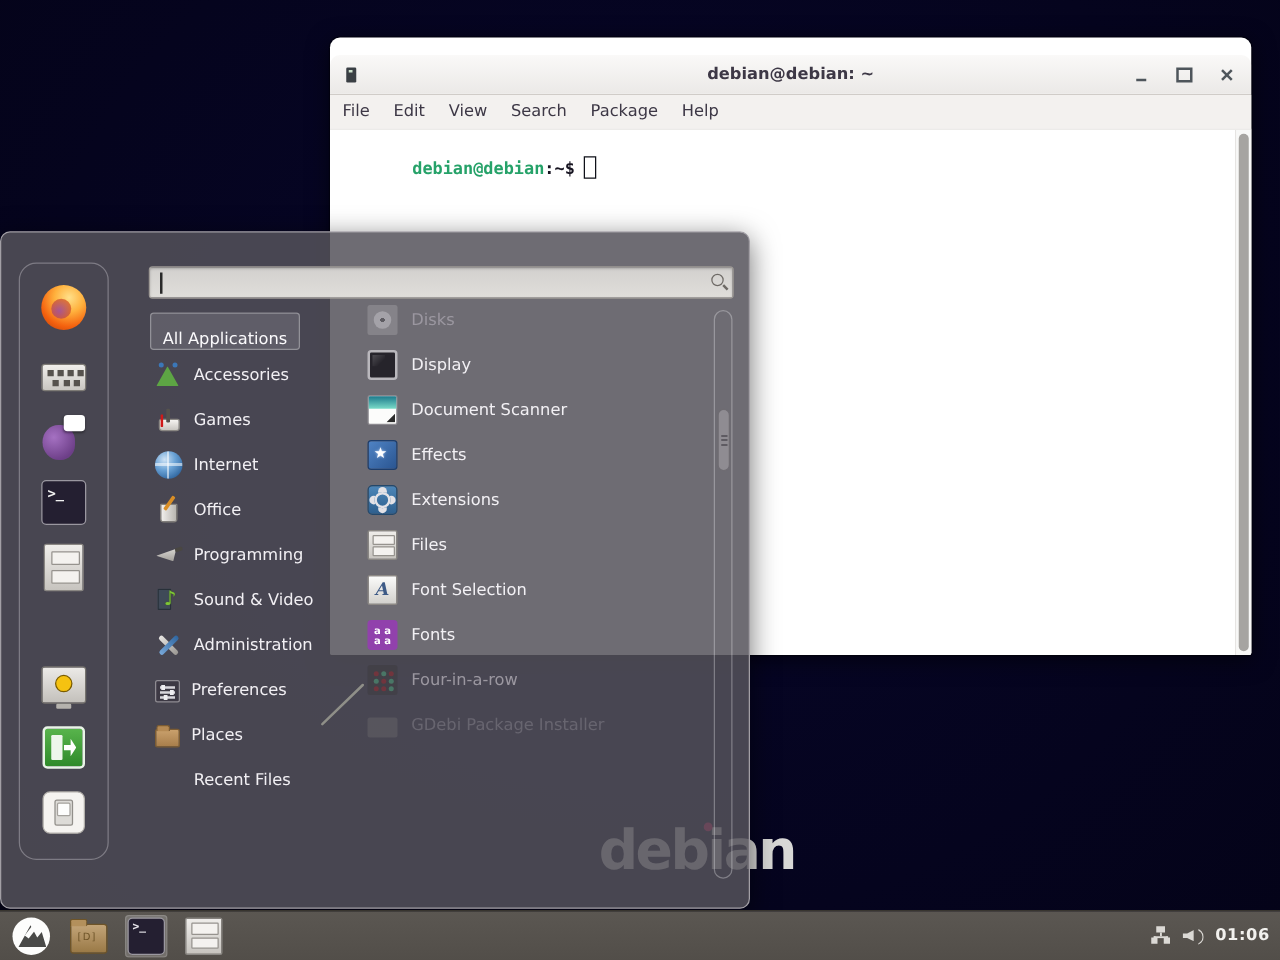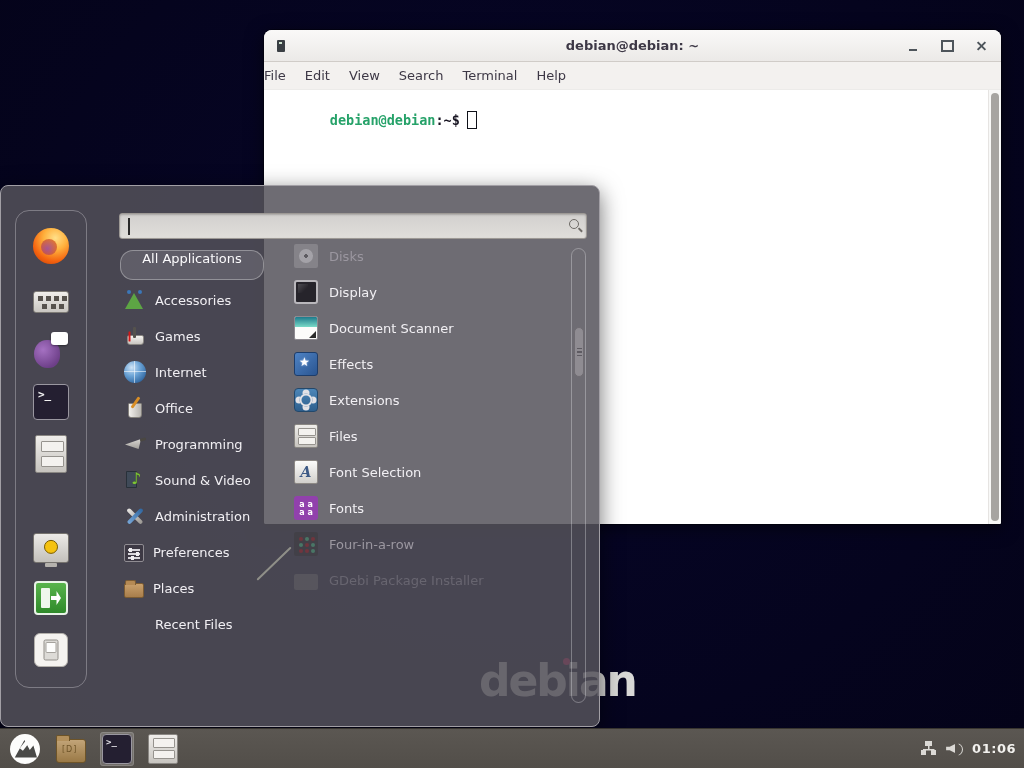--- a/index.html
+++ b/index.html
@@ -11,33 +11,33 @@
   .watermark { position:absolute; left:452px; top:655px; font-size:44px; font-weight:600; letter-spacing:-2px;
                color:#d8d8d6; z-index:1; font-family:"DejaVu Sans", sans-serif;margin-left:27px; }
   .watermark-dot { position:absolute; left:84px; top:3px; width:7px; height:7px; border-radius:50%; background:#d70a53; }
 
   
   .terminal { position:absolute; left:264px; top:30px; width:737px; height:494px; z-index:2;
               border-radius:8px 8px 2px 2px; box-shadow:0 4px 18px rgba(0,0,0,.55), 0 0 0 1px rgba(0,0,0,.35);
               background:#fff; display:flex; flex-direction:column; }
   .titlebar { height:32px; flex:0 0 32px; background:linear-gradient(#faf9f8,#ebe9e7);
               border-bottom:1px solid #d0ccc8; border-radius:8px 8px 0 0;
-              display:flex; align-items:center; position:relative; }
+              display:flex; align-items:center; position:relative;margin-top:14px; }
   .title-icon { position:absolute; left:13px; top:10px; width:8px; height:12px; background:#3a3f44; border-radius:1px; }
   .title-icon::after { content:""; position:absolute; left:2px; top:2px; width:3px; height:2px; background:#cfe3cf; }
   .title-text { flex:1; text-align:center; font-size:13px; font-weight:bold; color:#3d3846; }
   .win-btns { position:absolute; right:8px; top:0; height:32px; display:flex; align-items:center; gap:10px; }
   .win-btn { width:24px; height:24px; position:relative; display:flex; align-items:center; justify-content:center; }
   .btn-min::after { content:""; width:8px; height:2px; background:#4e555b; margin-top:8px; }
   .btn-max::after { content:""; width:9px; height:8px; border:2px solid #4e555b; }
   .btn-close::before, .btn-close::after { content:""; position:absolute; width:11px; height:2px; background:#4e555b; }
   .btn-close::before { transform:rotate(45deg); } .btn-close::after { transform:rotate(-45deg); }
 
   .menubar { height:28px; flex:0 0 28px; background:#f3f1ef; display:flex; align-items:center;
-             gap:19px; border-bottom:1px solid #ecebe9; }
+             padding-left:10px; gap:19px; border-bottom:1px solid #ecebe9; }
   .menubar span { font-size:13px; color:#3d3846; }
 
   .term-body { flex:1; position:relative; background:#fff; border-radius:0 0 2px 2px; }
   .term-text { position:absolute; left:17px; top:5px; font-family:"DejaVu Sans Mono", monospace; font-size:13.5px; font-weight:bold; white-space:pre; }
   .p-user { color:#26a269; }
   .p-rest { color:#171421; font-weight:bold; }
   .term-cursor { display:inline-block; width:10px; height:18px; border:1.5px solid #0f1119; vertical-align:-4px; margin-left:7px; }
   .term-scroll { position:absolute; right:0; top:0; bottom:0; width:13px; background:#f8f8f7; border-left:1px solid #e6e4e2; border-radius:0 0 2px 0; }
   .term-thumb { position:absolute; right:2px; top:3px; bottom:3px; width:8px; background:#a6a4a1; border-radius:4px; }
 
@@ -60,24 +60,24 @@
                  border-radius:3px; box-shadow:inset 0 1px 2px rgba(0,0,0,.22); }
   .search-input { position:absolute; inset:0; background:transparent; border:none; outline:none;
                   font-size:13px; padding:0 24px 0 8px; color:#222; }
   .search-caret { position:absolute; left:8px; top:4px; width:1.5px; height:17px; background:#2a2a2a; }
   .search-icon { position:absolute; right:7px; top:5px; width:10px; height:10px;
                  border:1.5px solid #6e6a66; border-radius:50%; }
   .search-icon::after { content:""; position:absolute; left:8px; top:9px; width:5px; height:1.5px;
                  background:#6e6a66; transform:rotate(45deg); }
 
   
-  .allapps-btn { position:absolute; left:119px; top:64px; width:144px; height:30px;
+  .allapps-btn { position:absolute; left:119px; top:64px; width:120px; height:30px;
                  background:rgba(255,255,255,.13); border:1px solid rgba(255,255,255,.32);
-                 border-radius:13px; color:#fbfafc; font-size:13px;
-                 display:flex; align-items:flex-start; justify-content:center; }
+                 border-radius:3px; color:#fbfafc; font-size:13px;
+                 display:flex; align-items:flex-end; justify-content:center; }
   .cat-list { position:absolute; left:119px; top:96px; width:160px; }
   .cat-row { height:36px; display:flex; align-items:center; gap:9px; padding-left:4px; }
   .cat-row .label { font-size:13px; color:#f1eff3; white-space:nowrap; }
 
   
   .apps-list { position:absolute; left:282px; top:52px; width:276px; height:470px; overflow:hidden; }
   .app-row { height:36px; display:flex; align-items:center; gap:11px; padding-left:11px; }
   .app-row .label { font-size:13px; color:#f2f0f4; white-space:nowrap; }
   .app-row.disabled .label { color:#9b97a0; }
   .app-row.disabled .ic { opacity:.6; filter:grayscale(.4); }
@@ -318,21 +318,21 @@
       <span class="win-btn btn-max"></span>
       <span class="win-btn btn-close"></span>
     </span>
   </div>
   <div class="menubar">
 
   <span class="row-root">File</span>
       <span class="row-root">Edit</span>
       <span class="row-root">View</span>
       <span class="row-root">Search</span>
-      <span class="row-root">Terminal</span>
+      <span class="row-root">Package</span>
       <span class="row-root">Help</span>
     </div>
   <div class="term-body">
     <div class="term-text">
       <span class="p-user">debian@debian</span><span class="p-rest">:~$</span><span class="term-cursor"></span>
     </div>
     <div class="term-scroll">
       <div class="term-thumb"></div>
     </div>
   </div>

